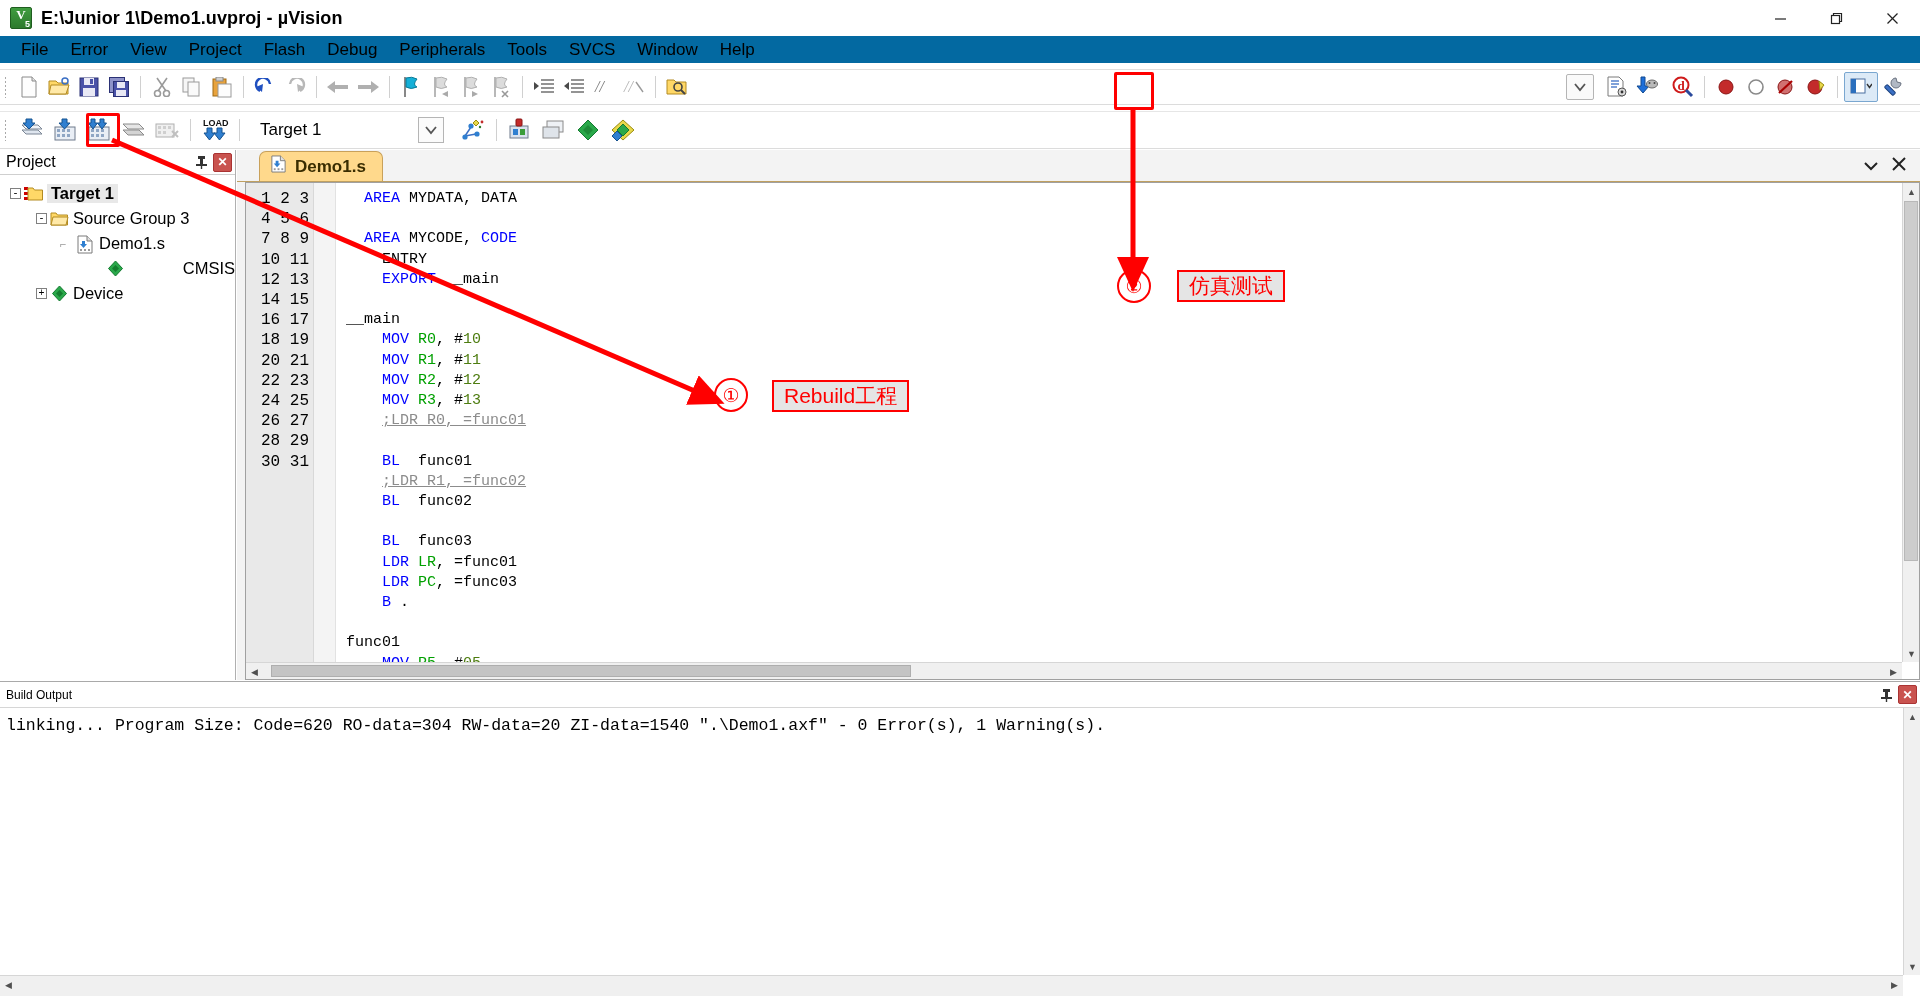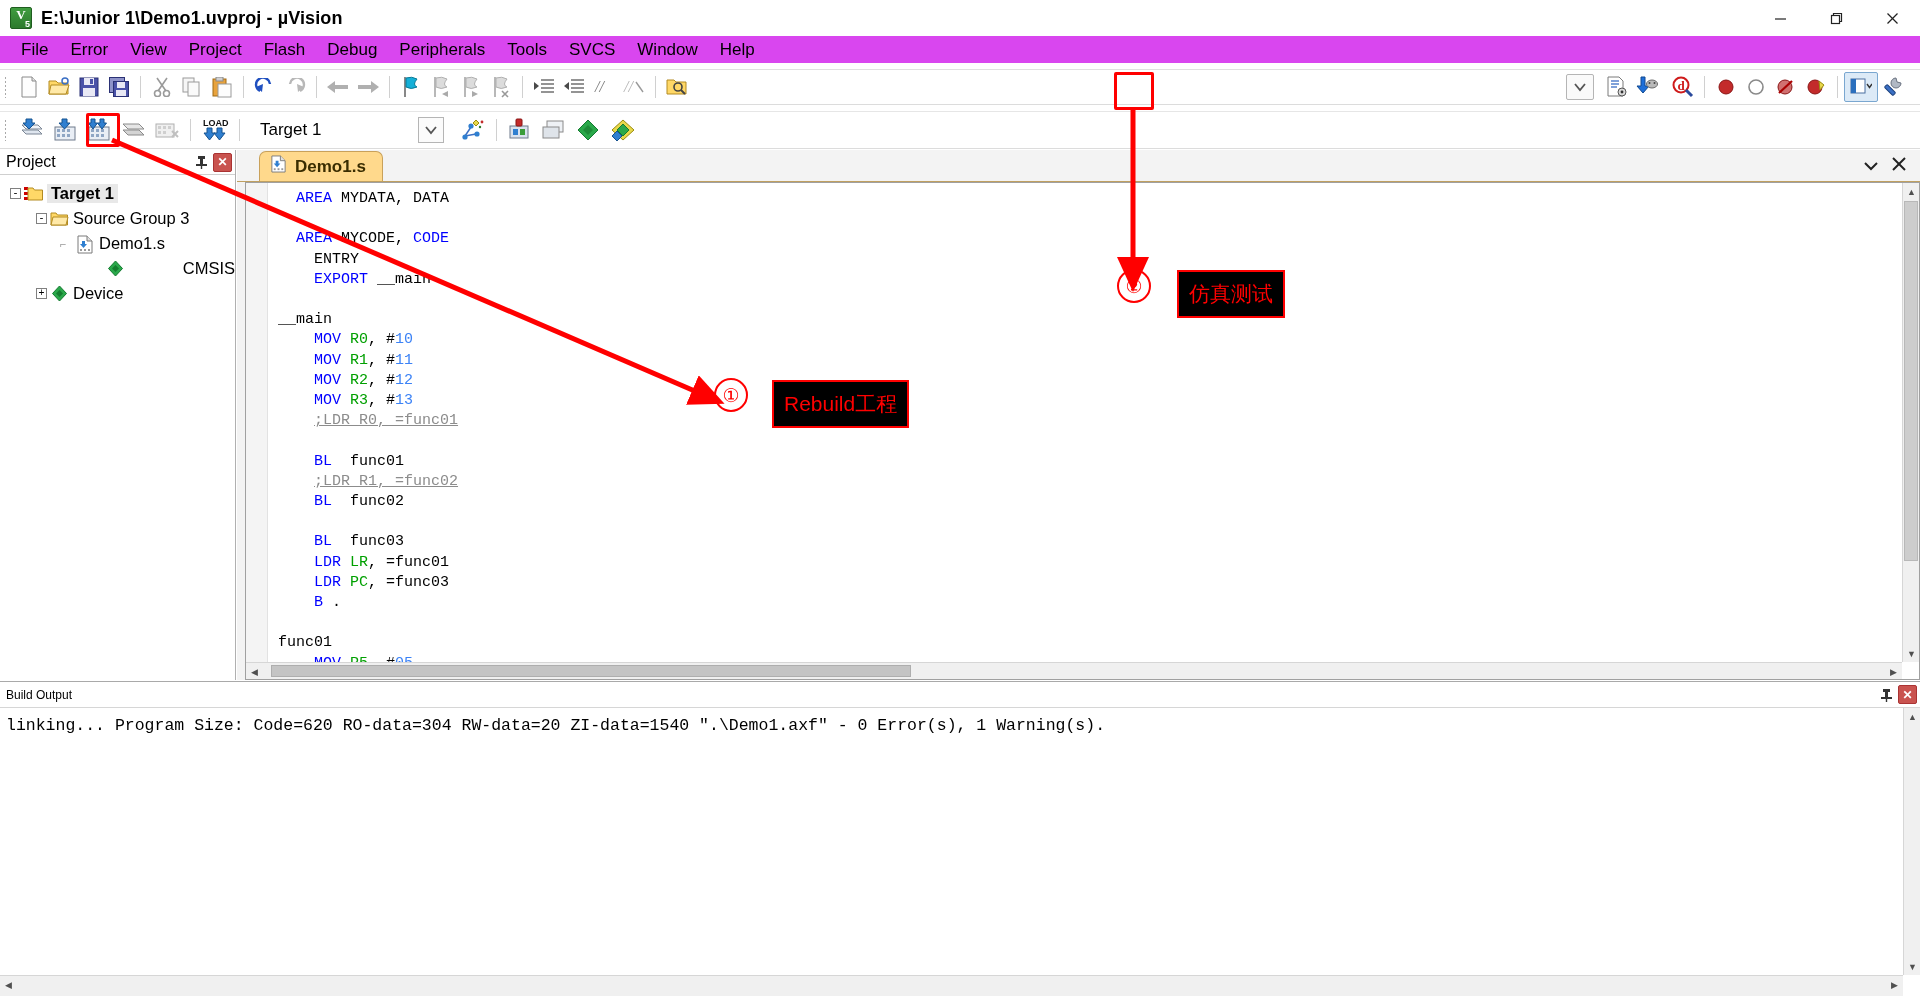--- a/index.html
+++ b/index.html
@@ -36,21 +36,21 @@
   .title-text { font-size:18px; color:#000; letter-spacing:0.1px; }
   .win-buttons { margin-left:auto; display:flex; height:36px; }
   .win-btn {
     width:56px; height:36px; display:flex; align-items:center; justify-content:center;
     font-size:16px; color:#222;
   }
 
   
   .menubar {
     position:absolute; left:0; top:36px; width:1920px; height:27px;
-    background:#d946ef; display:flex; align-items:center; padding-left:10px;
+    background:#0369a1; display:flex; align-items:center; padding-left:10px;
   }
   .menu-item {
     padding:3px 11px; font-size:17px; color:#000; cursor:default;
   }
 
   
   .toolbar {
     position:absolute; left:0; width:1920px; background:#ffffff;
     border-top:1px solid #e0e0e0; border-bottom:1px solid #dcdcdc;
     display:flex; align-items:center;
@@ -147,21 +147,21 @@
     border-right:1px solid #d8d8d8;
   }
   .gutter2 { width:22px; background:#f4f4f4; flex:none; border-right:1px solid #e2e2e2; }
   .code {
     flex:1; padding:6px 0 0 10px; font-family:"Liberation Mono", monospace;
     font-size:15px; line-height:20.2px; white-space:pre; color:#000;
     overflow:hidden;
   }
   .k  { color:#0000ff; }
   .rg { color:#00a000; }
-  .nm { color:#3b82f6; }
+  .nm { color:#4d7c0f; }
   .cm { color:#8c8c8c;text-decoration:underline; }
   .scroll-v {
     position:absolute; right:0; top:0; width:17px; bottom:17px;
     background:#f0f0f0; border-left:1px solid #d6d6d6;
   }
   .scroll-h {
     position:absolute; left:0; right:17px; bottom:0; height:17px;
     background:#f0f0f0; border-top:1px solid #d6d6d6;
   }
   .sb-arrow {
@@ -191,21 +191,21 @@
   
   .anno-svg { position:absolute; left:0; top:0; width:1920px; height:996px; pointer-events:none; z-index:50; }
   .anno-num {
     position:absolute; width:34px; height:34px; border:2.5px solid #ff0000;
     border-radius:50%; color:#ff0000; font-size:19px;
     display:flex; align-items:center; justify-content:center; z-index:55;
     background:rgba(255,255,255,0.0); font-family:"Liberation Sans", sans-serif;
   }
   .anno-label {
     position:absolute; border:2.5px solid #ff0000; color:#ff0000;
-    background:#000000; font-size:21px; padding:8px 10px; z-index:55;
+    background:#e5e5e5; font-size:21px; padding:0 10px; z-index:55;
     white-space:nowrap; font-family:"Liberation Sans", sans-serif;
   }
 </style>
 </head>
 <body>
 
 <div id="app">
 
   <div class="titlebar">
     <div class="title-icon"></div>
@@ -700,20 +700,52 @@
         <span>
           <svg width="14" height="14" viewBox="0 0 14 14">
               <line x1="1" y1="1" x2="13" y2="13" stroke="#222" stroke-width="2"></line>
               <line x1="13" y1="1" x2="1" y2="13" stroke="#222" stroke-width="2"></line>
             </svg>
         </span>
       </div>
     </div>
 
     <div class="code-wrap">
+      <div class="gutter" id="gutter">1
+2
+3
+4
+5
+6
+7
+8
+9
+10
+11
+12
+13
+14
+15
+16
+17
+18
+19
+20
+21
+22
+23
+24
+25
+26
+27
+28
+29
+30
+31
+</div>
       <div class="gutter2"></div>
       <div class="code" id="code">  <span class="k">AREA</span> MYDATA, DATA
 
   <span class="k">AREA</span> MYCODE, <span class="k">CODE</span>
     ENTRY
     <span class="k">EXPORT</span> __main
 
 __main
     <span class="k">MOV</span> <span class="rg">R0</span>, #<span class="nm">10</span>
     <span class="k">MOV</span> <span class="rg">R1</span>, #<span class="nm">11</span>

